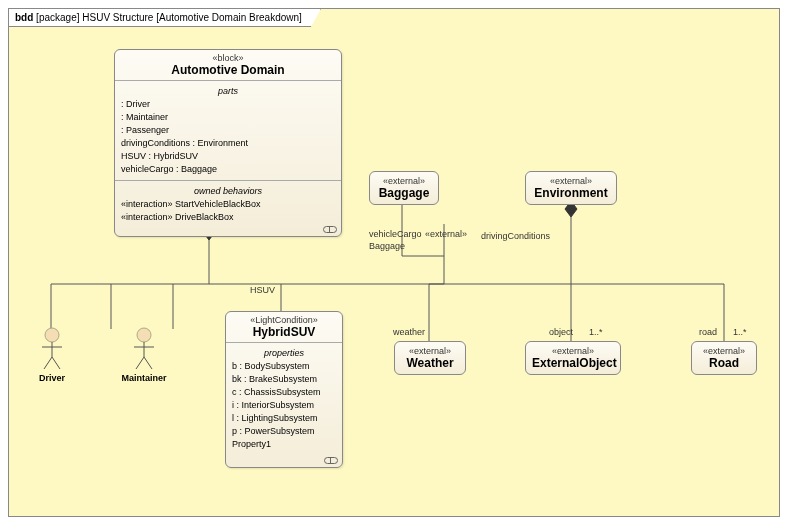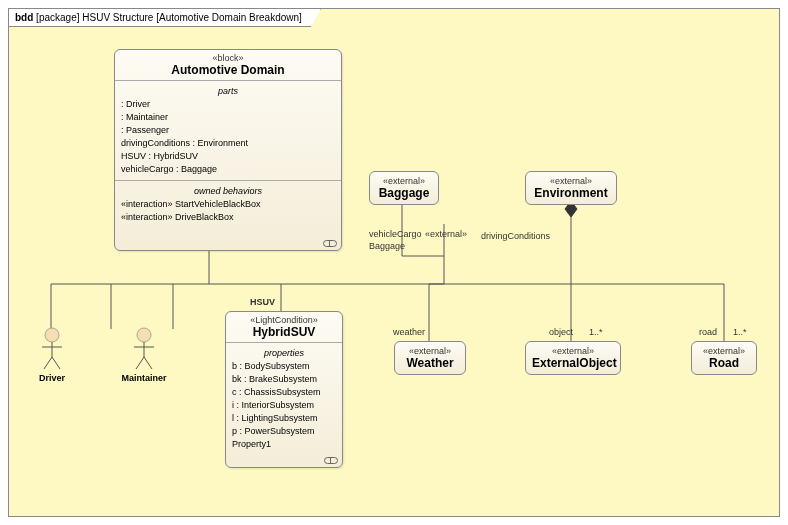--- a/index.html
+++ b/index.html
@@ -133,21 +133,21 @@
     </div>
     <div class="compart">
       <div class="compart-title">parts</div>
       <div> : Driver</div>
       <div> : Maintainer</div>
       <div> : Passenger</div>
       <div>drivingConditions : Environment</div>
       <div>HSUV : HybridSUV</div>
       <div>vehicleCargo : Baggage</div>
     </div>
-    <div class="compart" style="position:relative; padding-bottom:26px;">
+    <div class="compart" style="position:relative; padding-bottom:12px;">
       <div class="compart-title">owned behaviors</div>
       <div>«interaction» StartVehicleBlackBox</div>
       <div>«interaction» DriveBlackBox</div>
       <div class="glyph"></div>
     </div>
   </div>
 
   <div class="small-block" style="left:360px; top:162px; width:70px;">
     <div class="block-stereo">«external»</div>
     <div class="block-name">Baggage</div>
@@ -205,21 +205,21 @@
     <svg width="28" height="44">
       <circle cx="14" cy="8" r="7" fill="#f5deb3" stroke="#aa8"></circle>
       <line x1="14" y1="15" x2="14" y2="30" stroke="#555"></line>
       <line x1="4" y1="20" x2="24" y2="20" stroke="#555"></line>
       <line x1="14" y1="30" x2="6" y2="42" stroke="#555"></line>
       <line x1="14" y1="30" x2="22" y2="42" stroke="#555"></line>
     </svg>
     <div class="actor-label">Maintainer</div>
   </div>
 
-  <div class="conn-label" style="left:241px; top:288px;font-weight:bold;">HSUV</div>
+  <div class="conn-label" style="left:241px; top:276px;">HSUV</div>
   <div class="conn-label" style="left:360px; top:220px;">vehicleCargo</div>
   <div class="conn-label" style="left:360px; top:232px;">Baggage</div>
   <div class="conn-label" style="left:416px; top:220px;">«external»</div>
   <div class="conn-label" style="left:472px; top:222px;">drivingConditions</div>
   <div class="conn-label" style="left:384px; top:318px;">weather</div>
   <div class="conn-label" style="left:540px; top:318px;">object</div>
   <div class="conn-label" style="left:580px; top:318px;">1..*</div>
   <div class="conn-label" style="left:690px; top:318px;">road</div>
   <div class="conn-label" style="left:724px; top:318px;">1..*</div>
 

